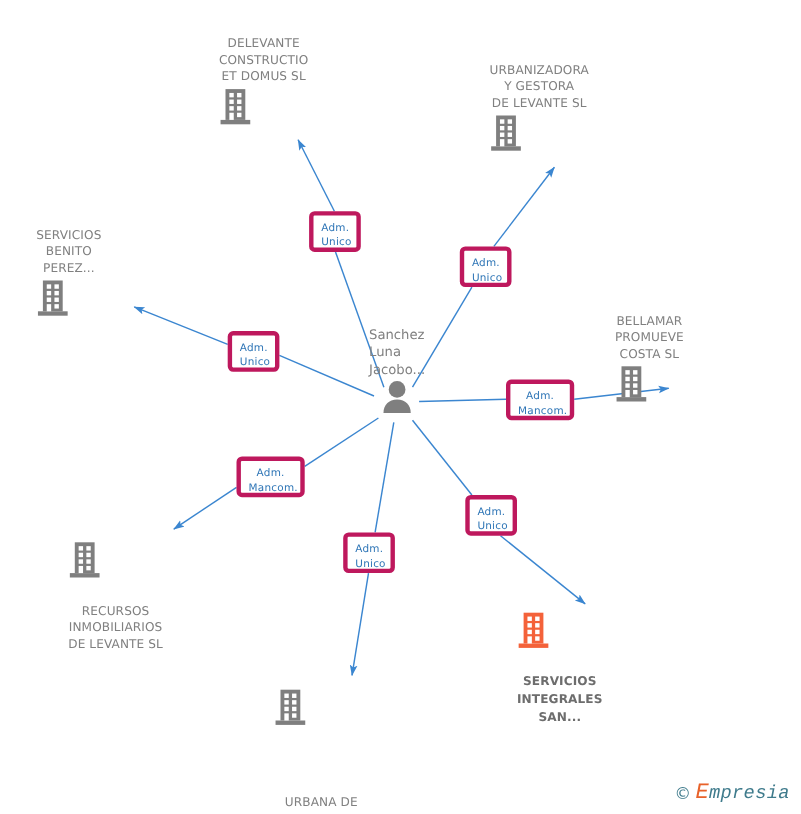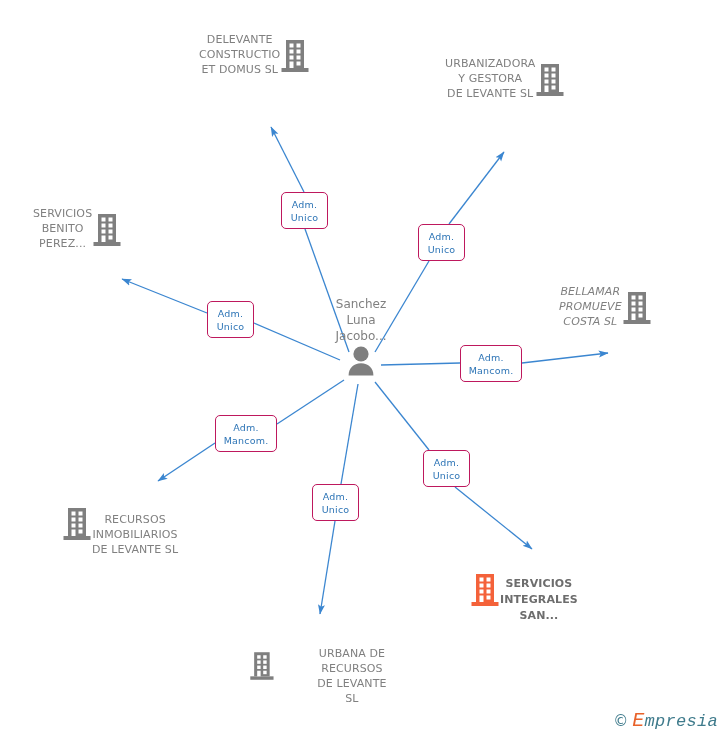--- a/index.html
+++ b/index.html
@@ -22,22 +22,22 @@
     width:728px;height:740px;
     pointer-events:none;
   }
   
   .node{
     position:absolute;
     width:140px;
     margin-left:-70px;
     text-align:center;
     display:flex;
-    flex-direction:row;
-    align-items:center;
+    flex-direction:column;
+    align-items:flex-start;
     line-height:15px;
   }
   .node .caption{
     font-size:11px;
     color:#808080;
     letter-spacing:.1px;
     white-space:pre-line;
     text-align:center;
   }
   .node.caption-top .caption{margin-bottom:2px;}
@@ -50,28 +50,28 @@
   }
   .ico{display:block;}
   
   .person-node{
     position:absolute;
     width:160px;margin-left:-80px;
     display:flex;flex-direction:column;align-items:center;
   }
   .person-node .caption{
     font-size:12px;color:#808080;
-    line-height:16px;white-space:pre-line;text-align:center;
+    line-height:16px;white-space:pre-line;text-align:left;
     margin-bottom:1px;
   }
   
   .edge-label{
     position:absolute;
     background:#ffffff;
-    border:1px solid #be185d;
+    border:4px solid #be185d;
     border-radius:5px;
     color:#2e75b6;
     font-size:9.5px;
     line-height:13px;
     text-align:center;
     padding:5px 7px 5px 7px;
     white-space:pre-line;
     box-sizing:border-box;
     letter-spacing:.2px;
   }
@@ -180,21 +180,21 @@
       <rect x="16.5" y="5.5" width="4" height="4" fill="#ffffff"></rect>
       <rect x="9.5" y="11.5" width="4" height="4" fill="#ffffff"></rect>
       <rect x="16.5" y="11.5" width="4" height="4" fill="#ffffff"></rect>
       <rect x="9.5" y="17.5" width="4" height="4" fill="#ffffff"></rect>
       <rect x="16.5" y="17.5" width="4" height="4" fill="#ffffff"></rect>
       <rect x="9.5" y="23.5" width="4" height="6.5" fill="#ffffff"></rect>
       <rect x="16.5" y="23.5" width="4" height="4" fill="#ffffff"></rect>
     </svg>
   </div>
 
-  <div class="node caption-top" style="left:629px;top:284px;font-style:italic;">
+  <div class="node caption-top" style="left:629px;top:284px;">
     <div class="caption">BELLAMAR
 PROMUEVE
 COSTA SL</div>
     <svg class="ico" width="30" height="36" viewBox="0 0 30 36">
       <rect x="6" y="2" width="18" height="28" fill="#7f7f7f"></rect>
       <rect x="1.5" y="30" width="27" height="4" fill="#7f7f7f"></rect>
       <rect x="9.5" y="5.5" width="4" height="4" fill="#ffffff"></rect>
       <rect x="16.5" y="5.5" width="4" height="4" fill="#ffffff"></rect>
       <rect x="9.5" y="11.5" width="4" height="4" fill="#ffffff"></rect>
       <rect x="16.5" y="11.5" width="4" height="4" fill="#ffffff"></rect>

